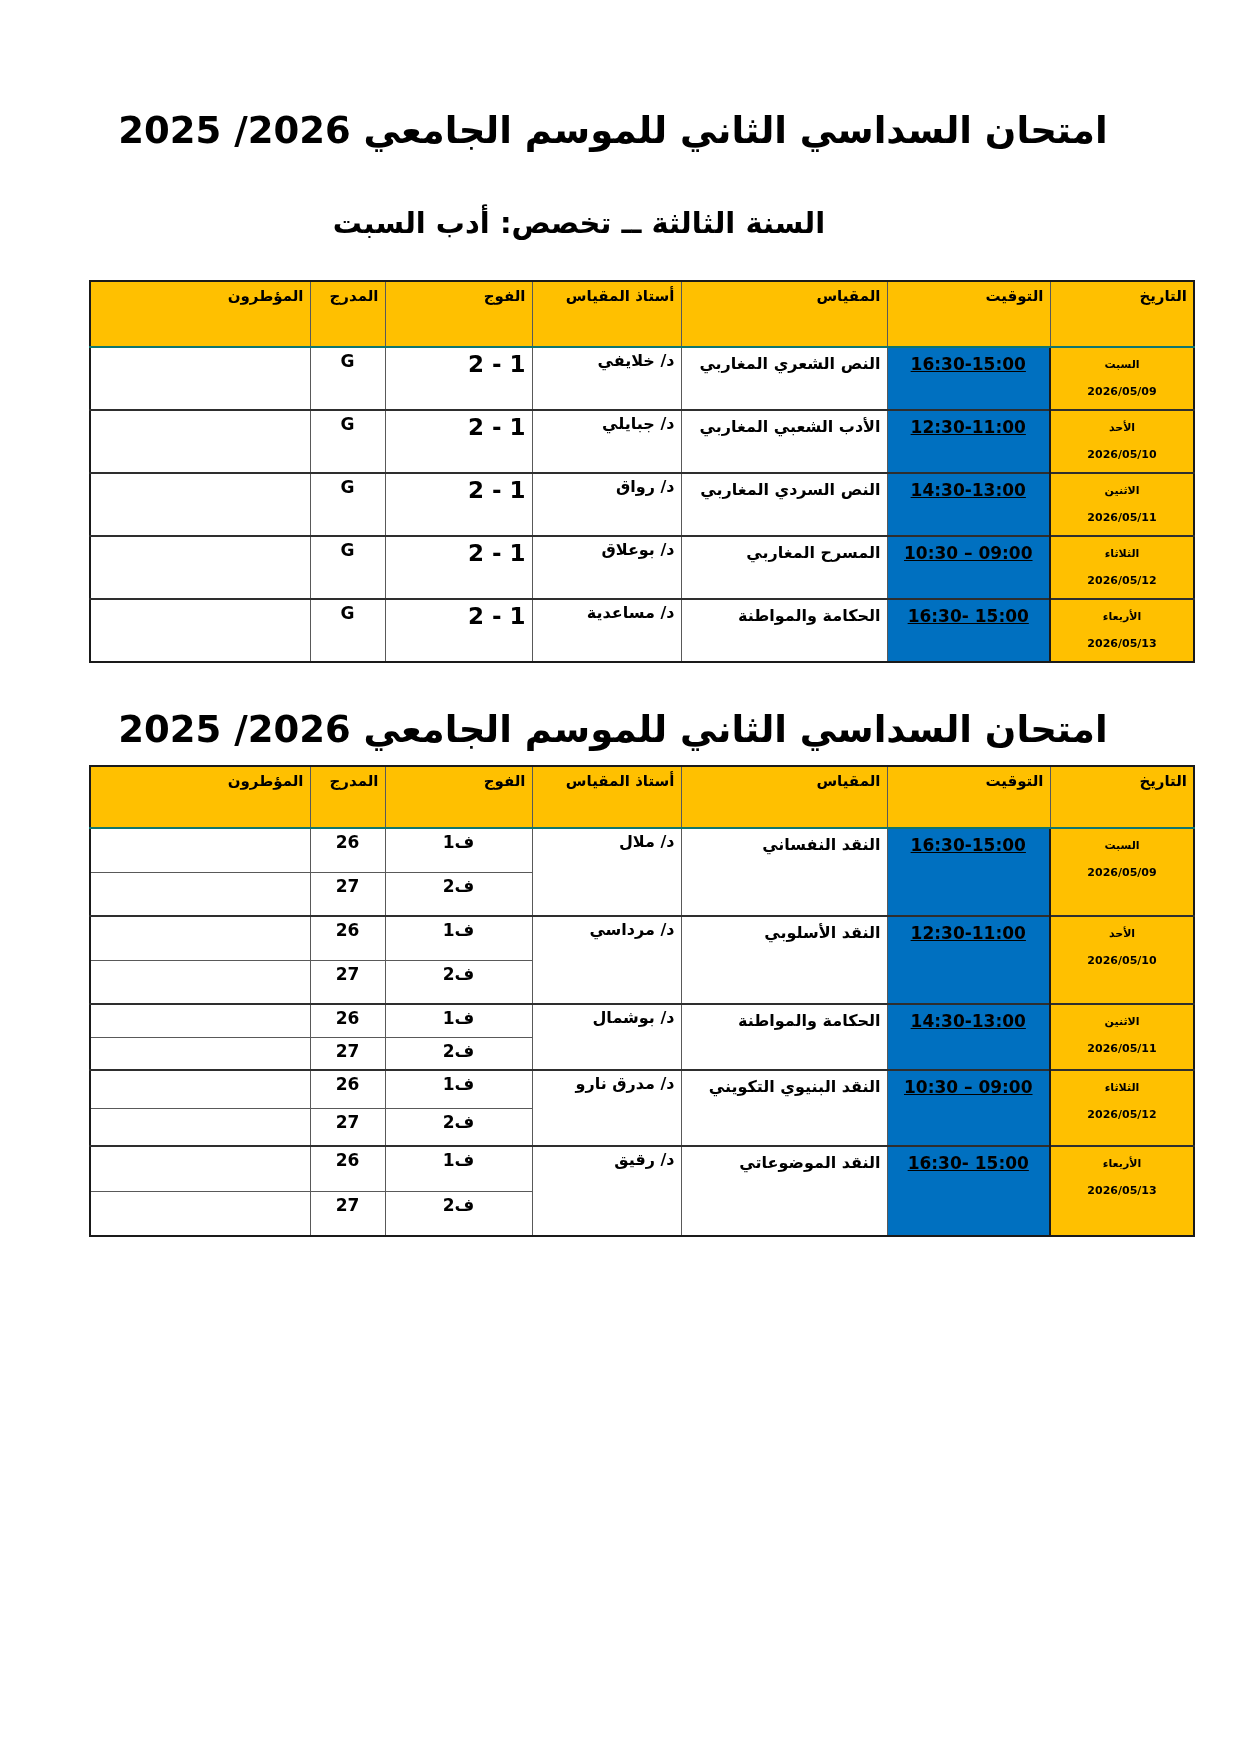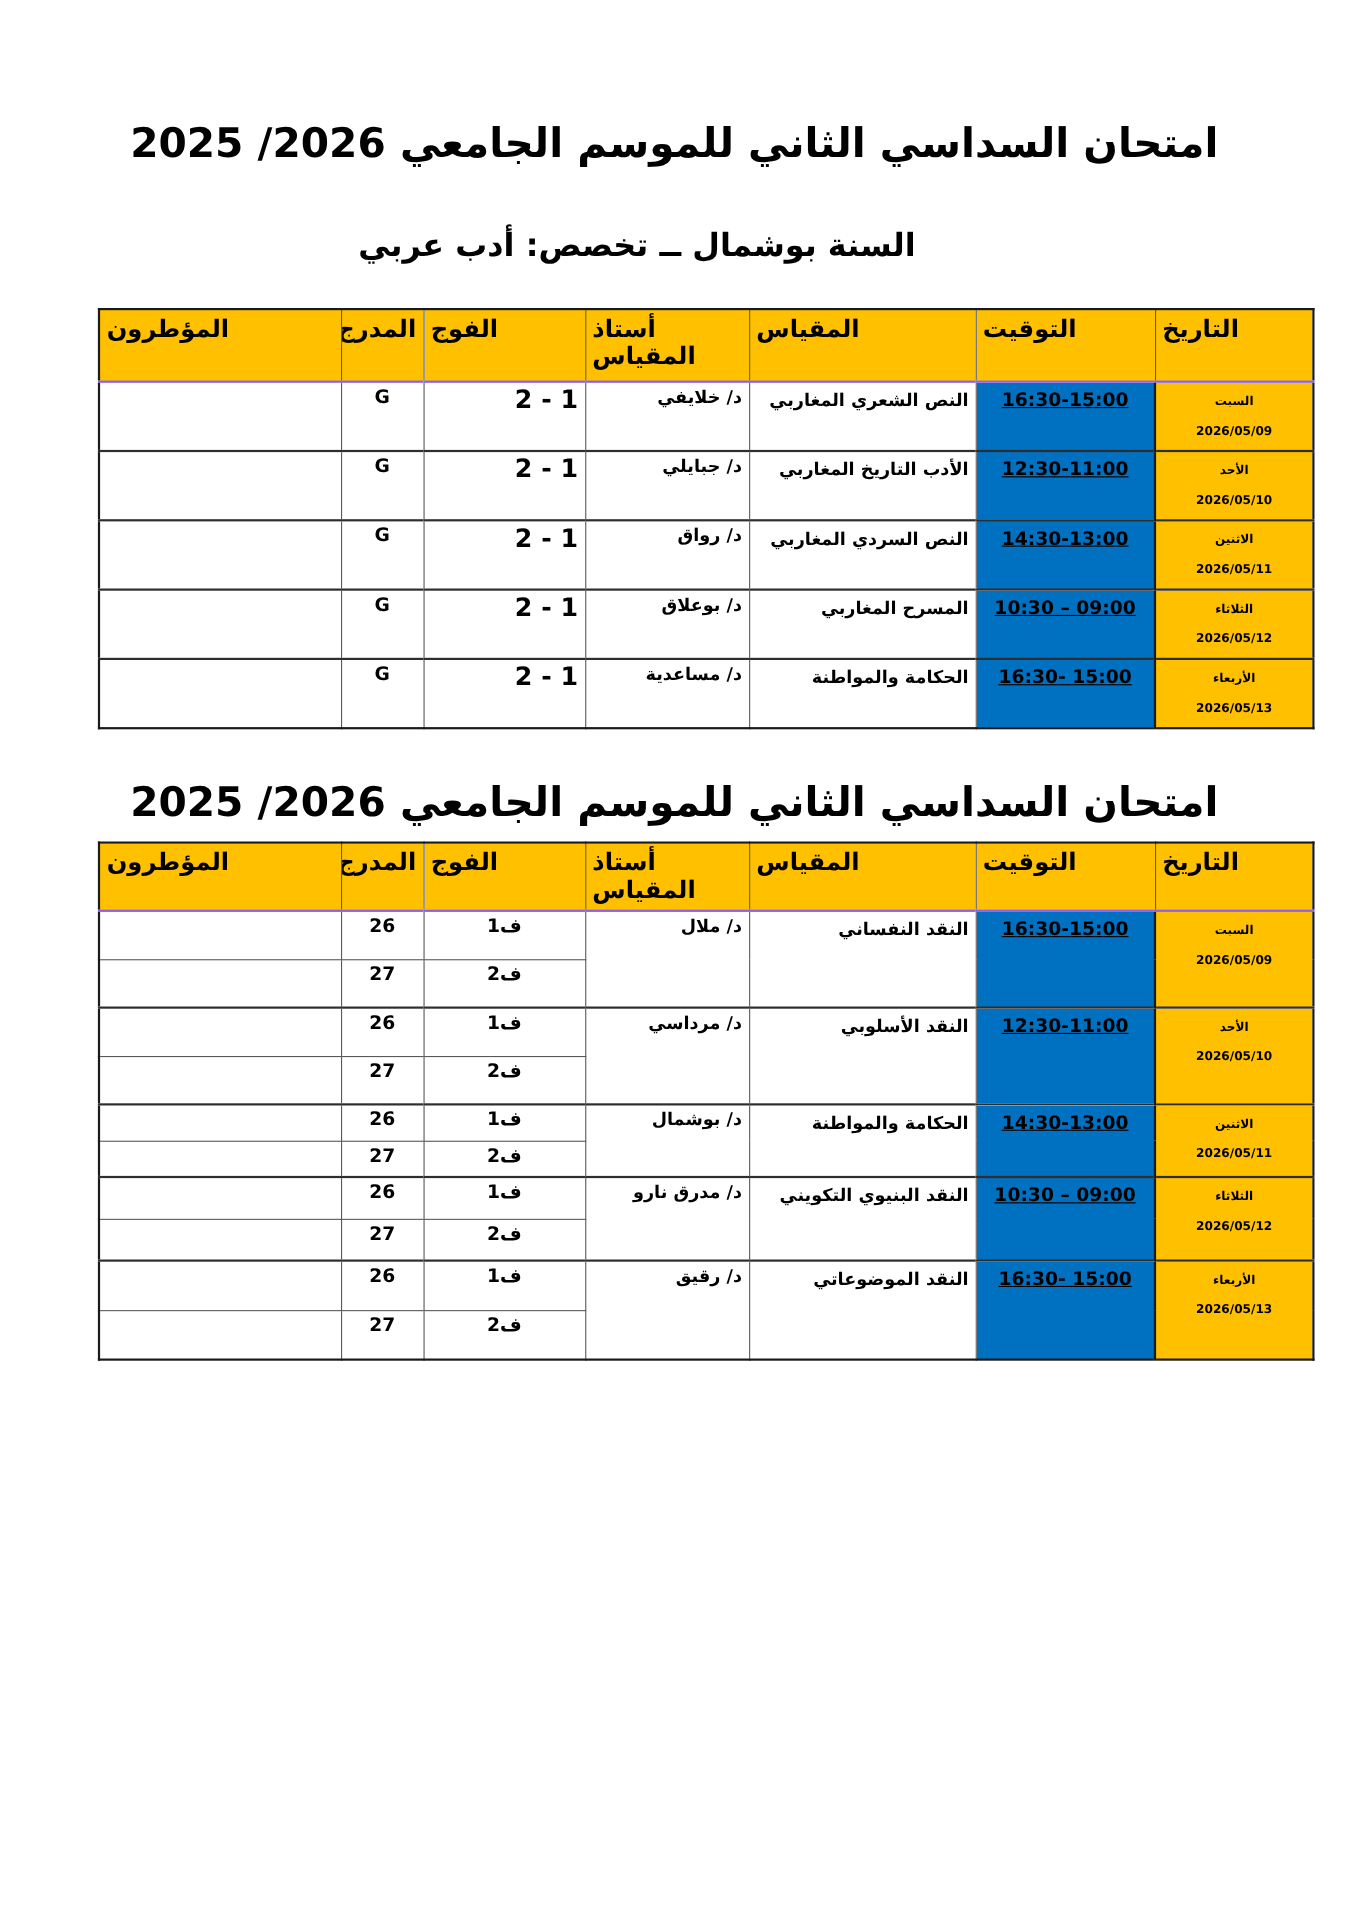--- a/index.html
+++ b/index.html
@@ -25,22 +25,22 @@
     border:2px solid #1a1a1a;background:#fff;
   }
   #table1{margin-top:36px;}
   #table2{margin-top:9px;}
   .sched th,.sched td{
     border:1px solid #595959;vertical-align:top;padding:3px 6px;
     font-weight:bold;overflow:hidden;
   }
   .sched thead th{
     background:var(--header-bg,#FFC000);
-    font-size:22px;text-align:left;padding-top:5px;
-    border-bottom:2px solid #8b5cf6;
+    font-size:15px;text-align:right;padding-top:5px;
+    border-bottom:2px solid #0f766e;
   }
   #table1 thead th{height:56px;}
   #table2 thead th{height:52px;}
   #table1 tbody td{border-top:2px solid #2e2e2e;}
   #table2 tbody tr.block-start td{border-top:2px solid #2e2e2e;}
   #table1 tbody tr{height:63px;}
   tr.rh44{height:44px;} tr.rh33{height:33px;} tr.rh38{height:38px;} tr.rh45{height:45px;}
   td.date{
     background:var(--date-bg,#FFC000);text-align:center;font-size:11px;
     border-left:2px solid #1a1a1a;
@@ -57,21 +57,21 @@
   td.group2{text-align:center;font-size:17px;margin-left:20px;}
   td.hall{text-align:center;font-size:17px;}
   td.supervisors{background:#fff;}
 </style>
 </head>
 <body>
 
 <div class="content">
 
   <div id="title1" class="title">امتحان السداسي الثاني للموسم الجامعي 2026/ 2025</div>
-  <div id="subtitle1" class="subtitle">السنة بوشمال ــ تخصص: أدب عربي</div>
+  <div id="subtitle1" class="subtitle">السنة الثالثة ــ تخصص: أدب السبت</div>
 
   <table id="table1" class="sched">
     <colgroup>
       <col style="width:144px">
         <col style="width:163px">
         <col style="width:206px">
         <col style="width:149px">
       <col style="width:147px">
         <col style="width:75px">
         <col style="width:220px">
@@ -99,21 +99,21 @@
         <td class="group1">2 - 1</td>
         <td class="hall">G</td>
         <td class="supervisors"></td>
       </tr>
       <tr>
         <td class="date">
           <div class="day">الأحد</div>
           <div class="dnum">2026/05/10</div>
         </td>
         <td class="time">12:30-11:00</td>
-        <td class="subject">الأدب التاريخ المغاربي</td>
+        <td class="subject">الأدب الشعبي المغاربي</td>
         <td class="professor">د/ جبايلي</td>
         <td class="group1">2 - 1</td>
         <td class="hall">G</td>
         <td class="supervisors"></td>
       </tr>
       <tr>
         <td class="date">
           <div class="day">الاثنين</div>
           <div class="dnum">2026/05/11</div>
         </td>

